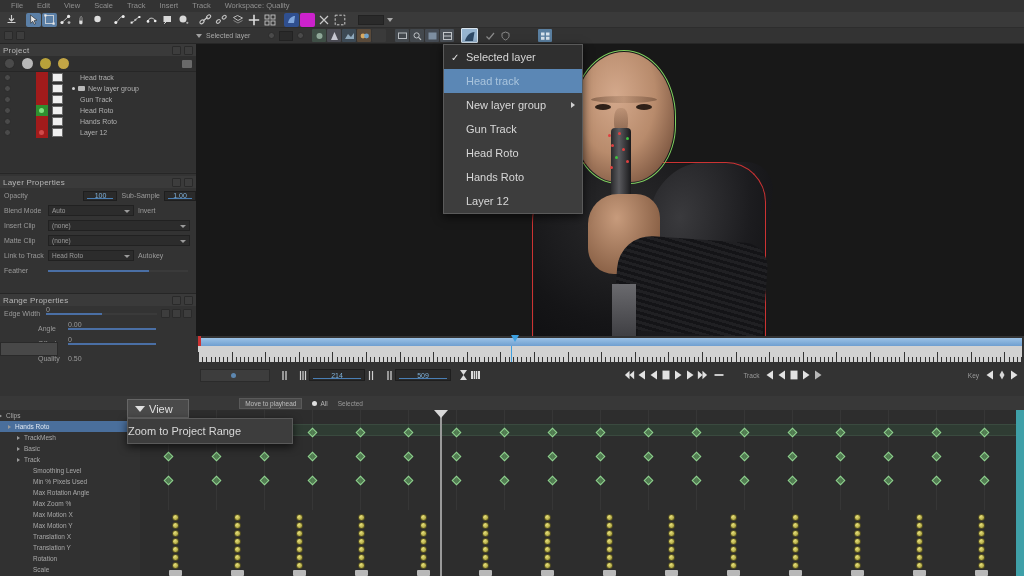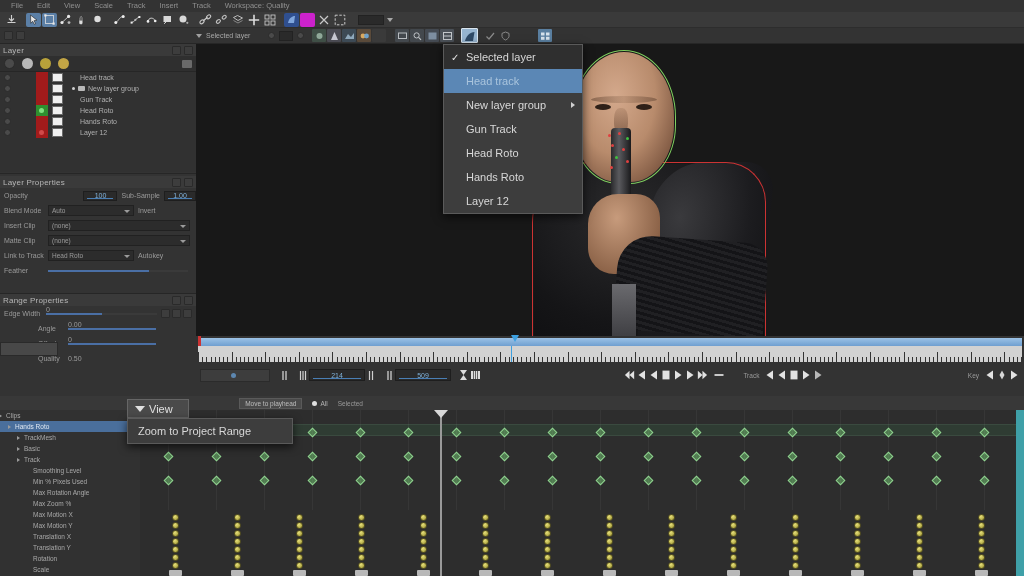--- a/index.html
+++ b/index.html
@@ -358,21 +358,21 @@
             <rect x="6" y="1.5" width="3.5" height="3"></rect>
             <rect x="1" y="5.8" width="3.5" height="3"></rect>
             <rect x="6" y="5.8" width="3.5" height="3"></rect>
           </g>
         </svg>
       </div>
   </div>
 
   <div id="layersPanel" class="abs">
     <div id="layersHdr">
-      <span class="pTitle" style="filter:blur(.3px)">Layer</span>
+      <span class="pTitle" style="filter:blur(.3px)">Project</span>
       <span style="display:flex;gap:3px">
         <span class="btnsq"></span>
         <span class="btnsq"></span>
       </span>
     </div>
     <div id="layersTools">
       <span class="ltool" style="background:#4a4a4a;border:1px solid #2b2b2b"></span>
       <span class="ltool" style="background:#b8b8b8"></span>
       <span class="ltool" style="background:#b8a23a"></span>
       <span class="ltool" style="background:#c2a545"></span>
@@ -1220,19 +1220,19 @@
       <div class="mitem">
         <span>Layer 12</span>
       </div>
     </div>
 
   <div id="viewMenuBtn" style="left:127px;top:399px;width:62px;height:19px">
     <span style="width:0;height:0;border-left:5px solid transparent;border-right:5px solid transparent;border-top:6px solid #e0e0e0"></span>
     <span>View</span>
   </div>
   <div class="menu" id="viewMenu" style="left:127px;top:418px;width:166px">
-      <div class="mitem" style="padding-left:10px">
+      <div class="mitem" style="padding-left:0">
         <span>Zoom to Project Range</span>
       </div>
     </div>
 
 
 </div>
 
 </body></html>

